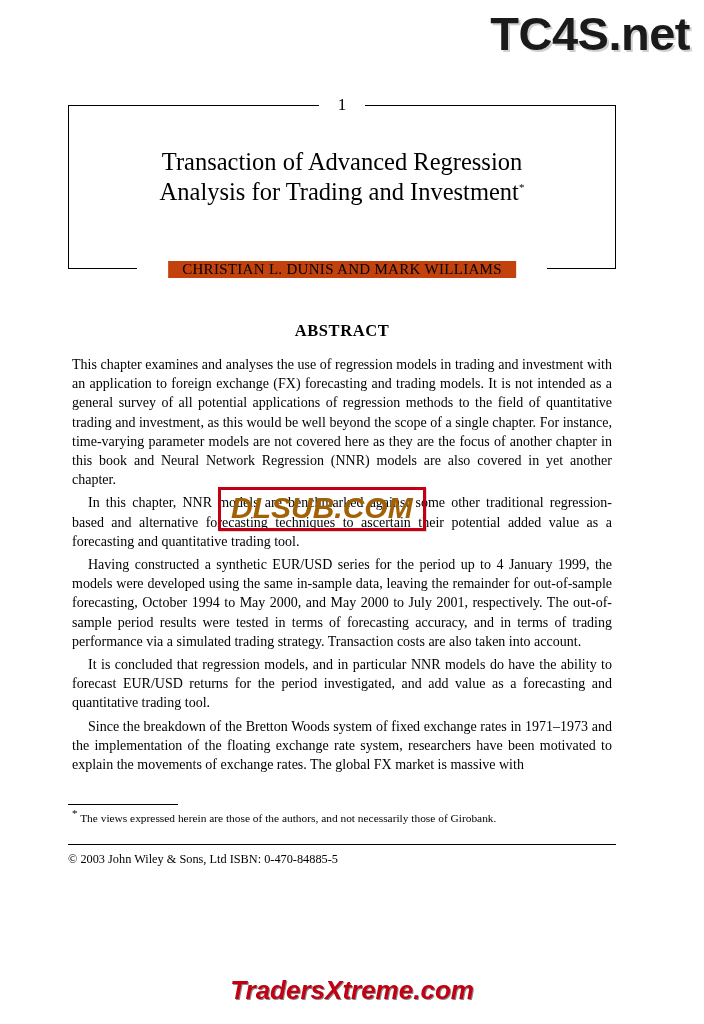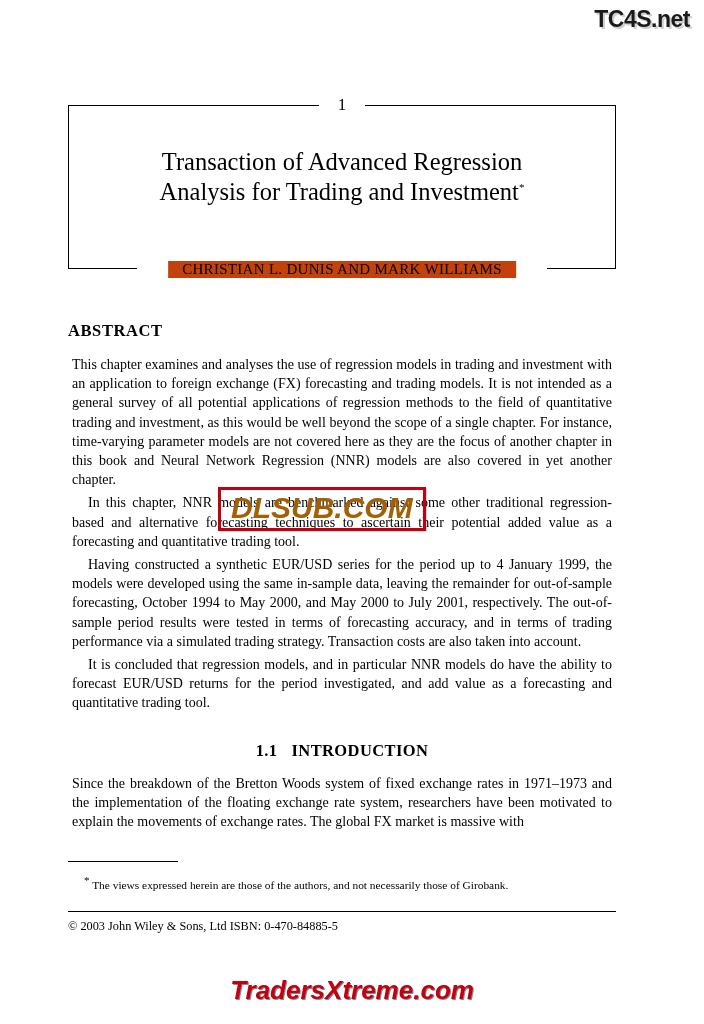--- a/index.html
+++ b/index.html
@@ -16,21 +16,21 @@
     overflow: hidden;
   }
 
   
   .wm-top {
     position: absolute;
     top: 6px;
     right: 14px;
     font-family: "Liberation Sans", sans-serif;
     font-weight: bold;
-    font-size: 23px;
+    font-size: 47px;
     letter-spacing: -0.5px;
     color: #1a1a1a;
     text-shadow: 2px 2px 0 #cfcfcf;
   }
   .wm-mid {
     position: absolute;
     top: 487px;
     left: 218px;
     font-family: "Liberation Sans", sans-serif;
     font-weight: bold;
@@ -139,20 +139,21 @@
     transform: translateX(-50%);
     background: #c2410c;
     padding: 0 14px;
     font-size: 15px;
     letter-spacing: 0.3px;
     white-space: nowrap;
   }
 
   
   .abstract-heading {
+    text-align: center;
     font-weight: bold;
     font-size: 16.5px;
     letter-spacing: 0.6px;
     margin: 52px 0 14px 0;
   }
   p.body {
     font-size: 14px;
     line-height: 19.2px;
     text-align: justify;
     margin: 4px;
@@ -178,21 +179,21 @@
   
   .footnote-rule {
     width: 110px;
     height: 1px;
     background: #000;
     margin: 30px 0 6px 0;
   }
   .footnote {
     font-size: 11.4px;
     line-height: 15px;
-    margin: 16px;
+    margin: 4px;
   }
 
   
   .footer-rule {
     width: 100%;
     height: 1px;
     background: #000;
     margin: 18px 0 6px 0;
   }
   .footer-line1 {
@@ -241,23 +242,20 @@
     <div class="chapter-authors">CHRISTIAN L. DUNIS AND MARK WILLIAMS</div>
   </div>
 
   <div class="abstract-heading">ABSTRACT</div>
 
   <p class="body">This chapter examines and analyses the use of regression models in trading and investment with an application to foreign exchange (FX) forecasting and trading models. It is not intended as a general survey of all potential applications of regression methods to the field of quantitative trading and investment, as this would be well beyond the scope of a single chapter. For instance, time-varying parameter models are not covered here as they are the focus of another chapter in this book and Neural Network Regression (NNR) models are also covered in yet another chapter.</p>
   <p class="body">In this chapter, NNR models are benchmarked against some other traditional regression-based and alternative forecasting techniques to ascertain their potential added value as a forecasting and quantitative trading tool.</p>
   <p class="body">Having constructed a synthetic EUR/USD series for the period up to 4 January 1999, the models were developed using the same in-sample data, leaving the remainder for out-of-sample forecasting, October 1994 to May 2000, and May 2000 to July 2001, respectively. The out-of-sample period results were tested in terms of forecasting accuracy, and in terms of trading performance via a simulated trading strategy. Transaction costs are also taken into account.</p>
   <p class="body">It is concluded that regression models, and in particular NNR models do have the ability to forecast EUR/USD returns for the period investigated, and add value as a forecasting and quantitative trading tool.</p>
 
-  <div class="section-heading">
-    <span class="num">1.1</span><span>INTRODUCTION</span>
-  </div>
 
   <p class="body">Since the breakdown of the Bretton Woods system of fixed exchange rates in 1971–1973 and the implementation of the floating exchange rate system, researchers have been motivated to explain the movements of exchange rates. The global FX market is massive with</p>
 
   <div class="footnote-rule"></div>
   <p class="footnote"><sup class="star">*</sup><span> The views expressed herein are those of the authors, and not necessarily those of Girobank.</span></p>
 
   <div class="footer-rule"></div>
   <div class="footer-line2">© 2003 John Wiley &amp; Sons, Ltd   ISBN: 0-470-84885-5</div>
 
 </div>

